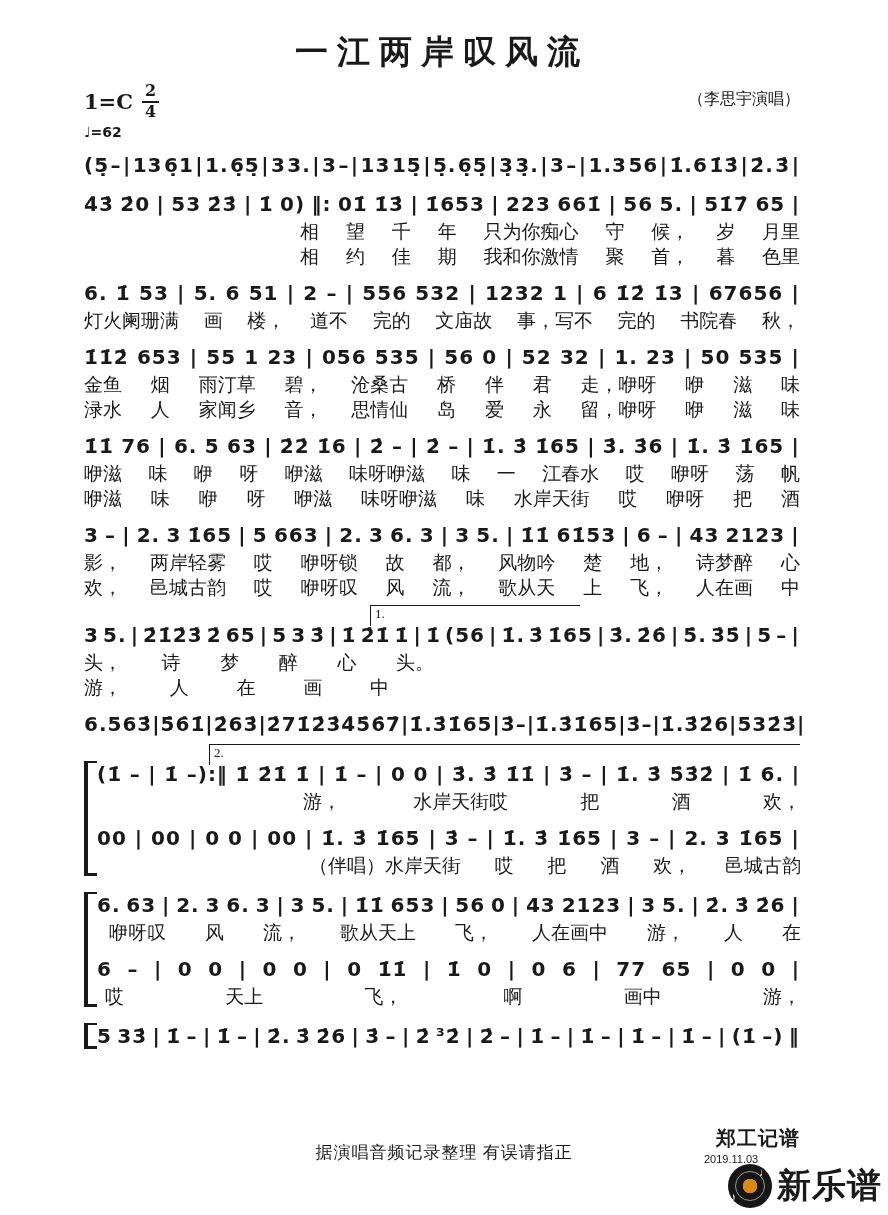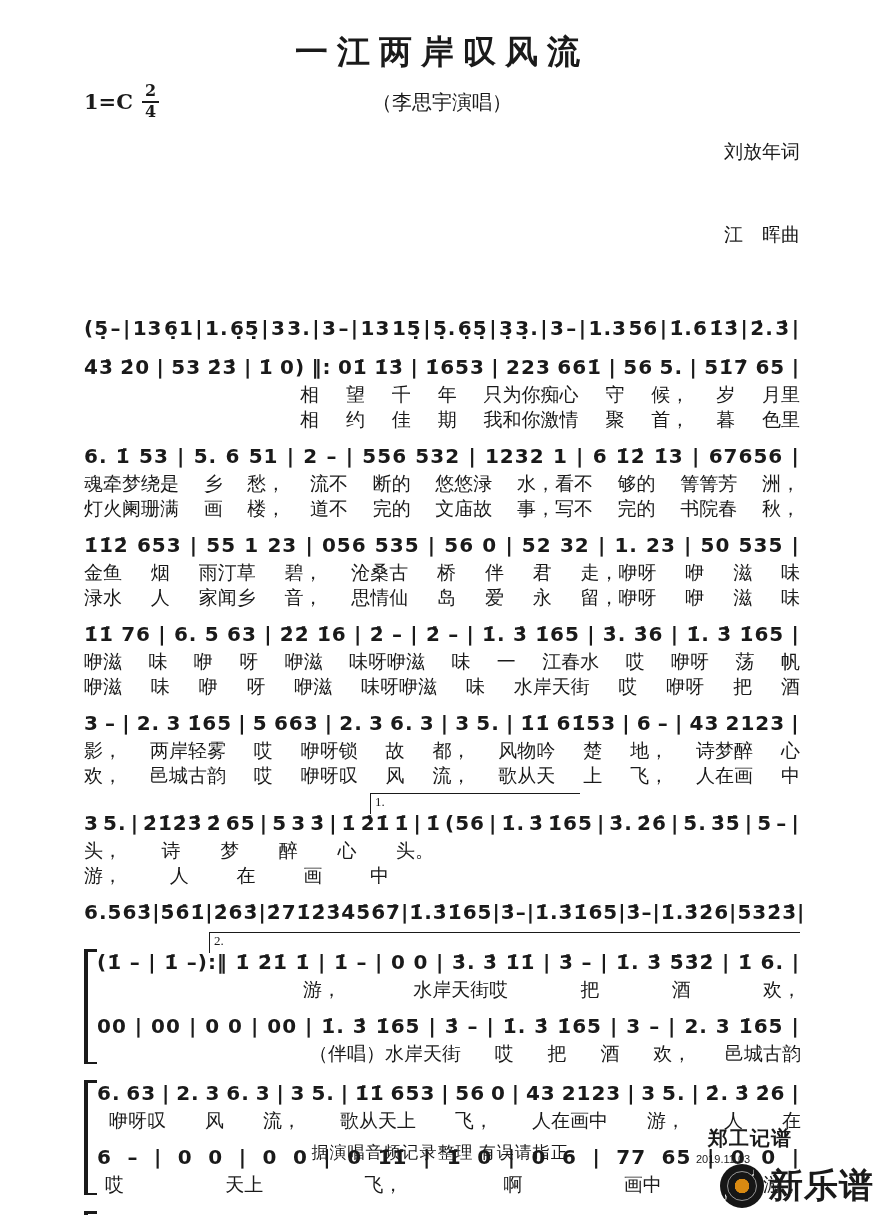--- a/index.html
+++ b/index.html
@@ -8,21 +8,21 @@
 
   .title{text-align:center;font-family:"DejaVu Serif",serif;font-weight:700;font-size:33px;letter-spacing:9px;}
 
   .meta{display:flex;justify-content:space-between;align-items:flex-start;margin-top:8px;}
   .meta-left{flex:1;}
   .keytime{display:flex;align-items:center;gap:9px;font-family:"DejaVu Serif",serif;font-weight:700;font-size:21px;}
   .frac{display:inline-flex;flex-direction:column;align-items:center;font-size:16px;line-height:1.05;font-weight:700;font-family:"DejaVu Serif",serif;}
   .frac .num{border-bottom:2px solid #1a1a1a;padding:0 3px 1px;}
   .frac .den{padding-top:1px;}
   .tempo{font-family:"DejaVu Sans",sans-serif;font-size:14px;font-weight:700;margin-top:3px;}
-  .performer{font-family:Liberation Serif, serif;font-size:20px;margin-top:6px;white-space:nowrap;}
+  .performer{font-family:Liberation Serif, serif;font-size:16px;margin-top:6px;white-space:nowrap;}
   .credits{flex:1;text-align:right;font-family:"Liberation Serif",serif;font-size:19px;line-height:1.45;white-space:pre;}
 
   .score{margin-top:10px;}
   .sys{margin-top:9px;}
   .notation{display:flex;justify-content:space-between;align-items:baseline;
     font-family:"DejaVu Sans",sans-serif;font-weight:700;font-size:20px;line-height:30px;letter-spacing:1px;white-space:nowrap;}
   .lyrics{display:flex;justify-content:space-between;
     font-family:"Liberation Serif",serif;font-size:19px;line-height:25px;white-space:nowrap;}
 
   .ly-s2{margin-left:216px;width:500px;}
@@ -39,21 +39,21 @@
     border-top:1.5px solid #1a1a1a;border-left:1.5px solid #1a1a1a;padding:1px 0 6px 4px;}
   .volta-1{left:286px;width:205px;}
   .volta-2{left:112px;right:0;}
 
   .group{position:relative;padding-left:13px;margin-top:12px;}
   .bracket{position:absolute;left:0;top:2px;bottom:2px;width:9px;border-left:4px solid #1a1a1a;}
   .bracket::before,.bracket::after{content:"";position:absolute;left:0;width:9px;height:2.5px;background:#1a1a1a;}
   .bracket::before{top:0;}
   .bracket::after{bottom:0;}
 
-  .footer{position:absolute;left:0;right:8px;bottom:0;height:100px;}
+  .footer{position:absolute;left:0;right:0;bottom:0;height:100px;}
   .footer-note{position:absolute;left:50%;transform:translateX(-50%);top:26px;
     font-family:"Liberation Serif",serif;font-size:17px;letter-spacing:1px;white-space:nowrap;}
   .transcriber{position:absolute;right:88px;top:10px;text-align:left;}
   .t-name{font-family:"Liberation Serif",serif;font-weight:700;font-size:20px;letter-spacing:1px;margin-left:12px;}
   .t-date{font-family:"Liberation Sans",sans-serif;font-size:11px;margin-top:1px;}
   .brand{position:absolute;right:6px;bottom:6px;display:flex;align-items:center;gap:5px;}
   .disc{position:relative;width:44px;height:44px;border-radius:50%;
     background:radial-gradient(circle at 50% 50%, #d98a12 0 7px, #161616 7.5px);}
   .disc::after{content:"";position:absolute;inset:7px;border:1px solid rgba(255,255,255,.55);border-radius:50%;}
   .disc .n1{position:absolute;left:2px;bottom:5px;color:#fff;font-size:12px;line-height:1;}
@@ -70,26 +70,23 @@
 
     <div class="meta">
       <div class="meta-left">
         <div class="keytime">
           <span>1=C</span>
           <span class="frac">
             <span class="num">2</span>
             <span class="den">4</span>
           </span>
         </div>
+        <div class="tempo">♩=62</div>
       </div>
       <div class="performer">（李思宇演唱）</div>
-      <div class="credits">
-        <div>刘放年词</div>
-        <div>江　晖曲</div>
-      </div>
     </div>
 
     <div class="score">
 
       <div class="sys">
         <div class="notation">
             <span>(5̣</span>
             <span>–</span>
             <span>|</span>
             <span>13</span>
@@ -196,32 +193,20 @@
             <span>|</span>
             <span>1232</span>
             <span>1</span>
             <span>|</span>
             <span>6</span>
             <span>1̇2̇</span>
             <span>1̇3</span>
             <span>|</span>
             <span>67656</span>
             <span>|</span>
-          </div>
-        <div class="lyrics ly-full">
-            <span>魂牵梦绕是</span>
-            <span>乡</span>
-            <span>愁，</span>
-            <span>流不</span>
-            <span>断的</span>
-            <span>悠悠渌</span>
-            <span>水，看不</span>
-            <span>够的</span>
-            <span>箐箐芳</span>
-            <span>洲，</span>
           </div>
         <div class="lyrics ly-full">
             <span>灯火阑珊满</span>
             <span>画</span>
             <span>楼，</span>
             <span>道不</span>
             <span>完的</span>
             <span>文庙故</span>
             <span>事，写不</span>
             <span>完的</span>

